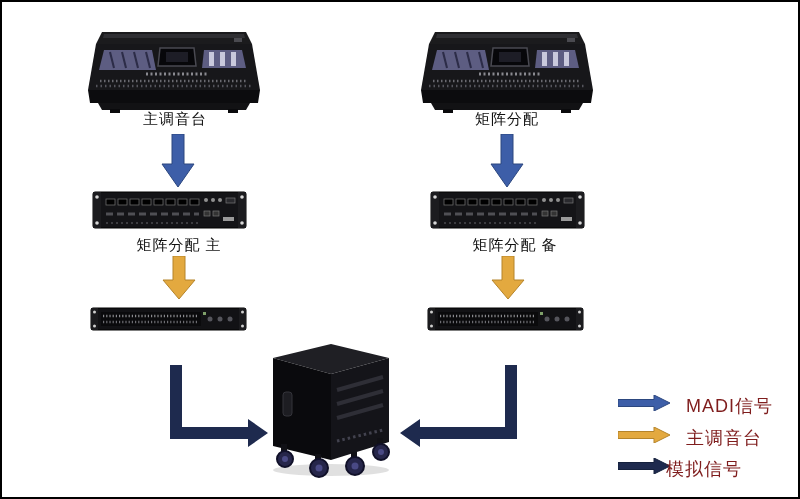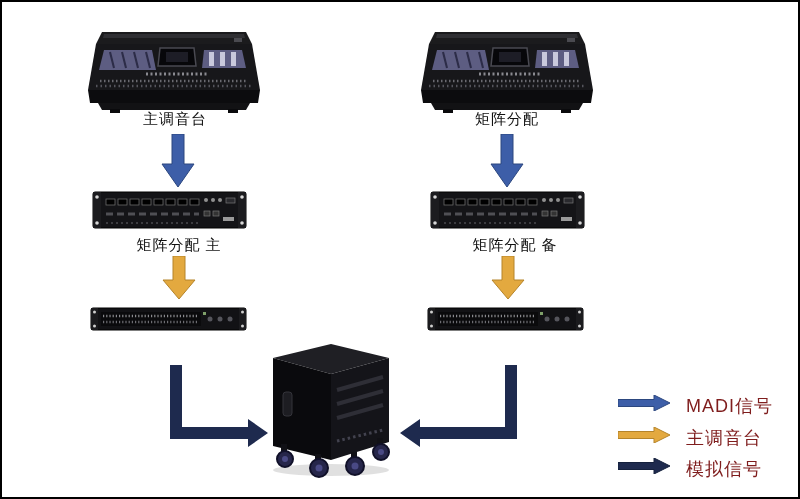--- a/index.html
+++ b/index.html
@@ -273,15 +273,15 @@
       <polygon points="0,4.5 36,4.5 36,0 52,8 36,16 36,11.5 0,11.5" stroke="#b5842a" stroke-width="1" fill="#e3a93f"></polygon>
     </svg>
   </div>
   <div class="legend-label" style="left:684px;top:424px;">主调音台</div>
 
   <div class="abs" style="left:616px;top:456px;">
     <svg width="52" height="16" viewBox="0 0 52 16">
       <polygon points="0,4.5 36,4.5 36,0 52,8 36,16 36,11.5 0,11.5" stroke="#14203c" stroke-width="1" fill="#1e2a4e"></polygon>
     </svg>
   </div>
-  <div class="legend-label" style="left:684px;top:455px;">模拟信号</div>
+  <div class="legend-label" style="left:664px;top:455px;">模拟信号</div>
 
 </div>
 
 </body></html>

